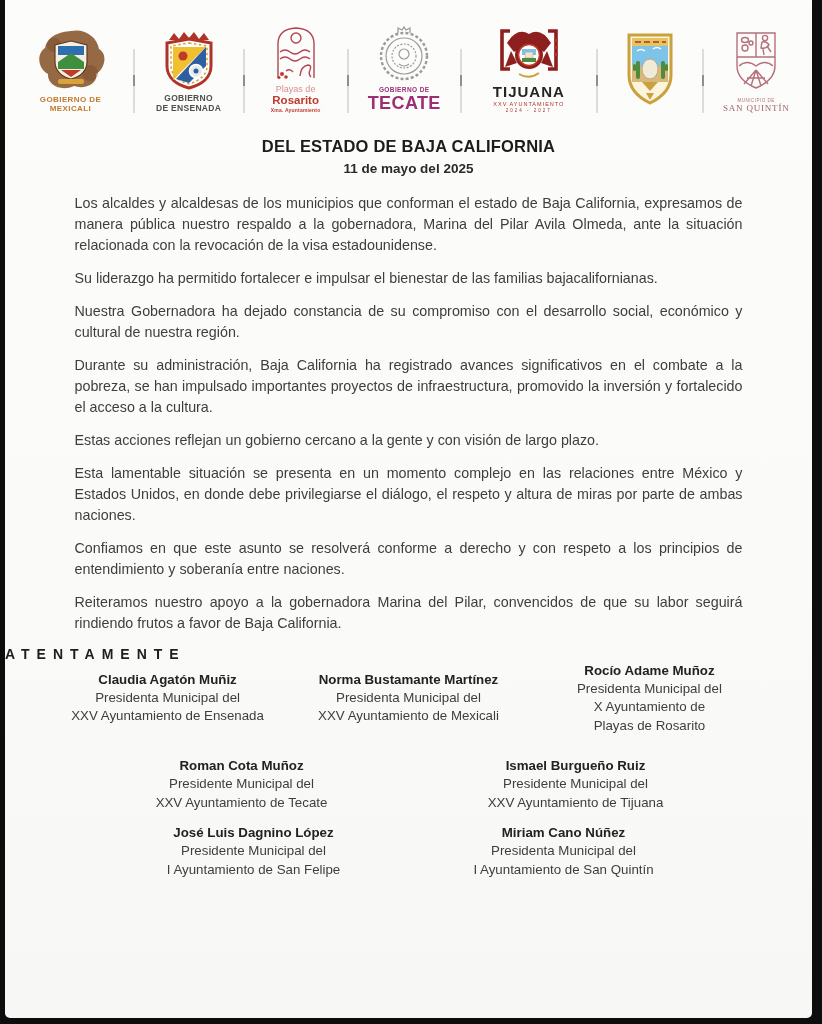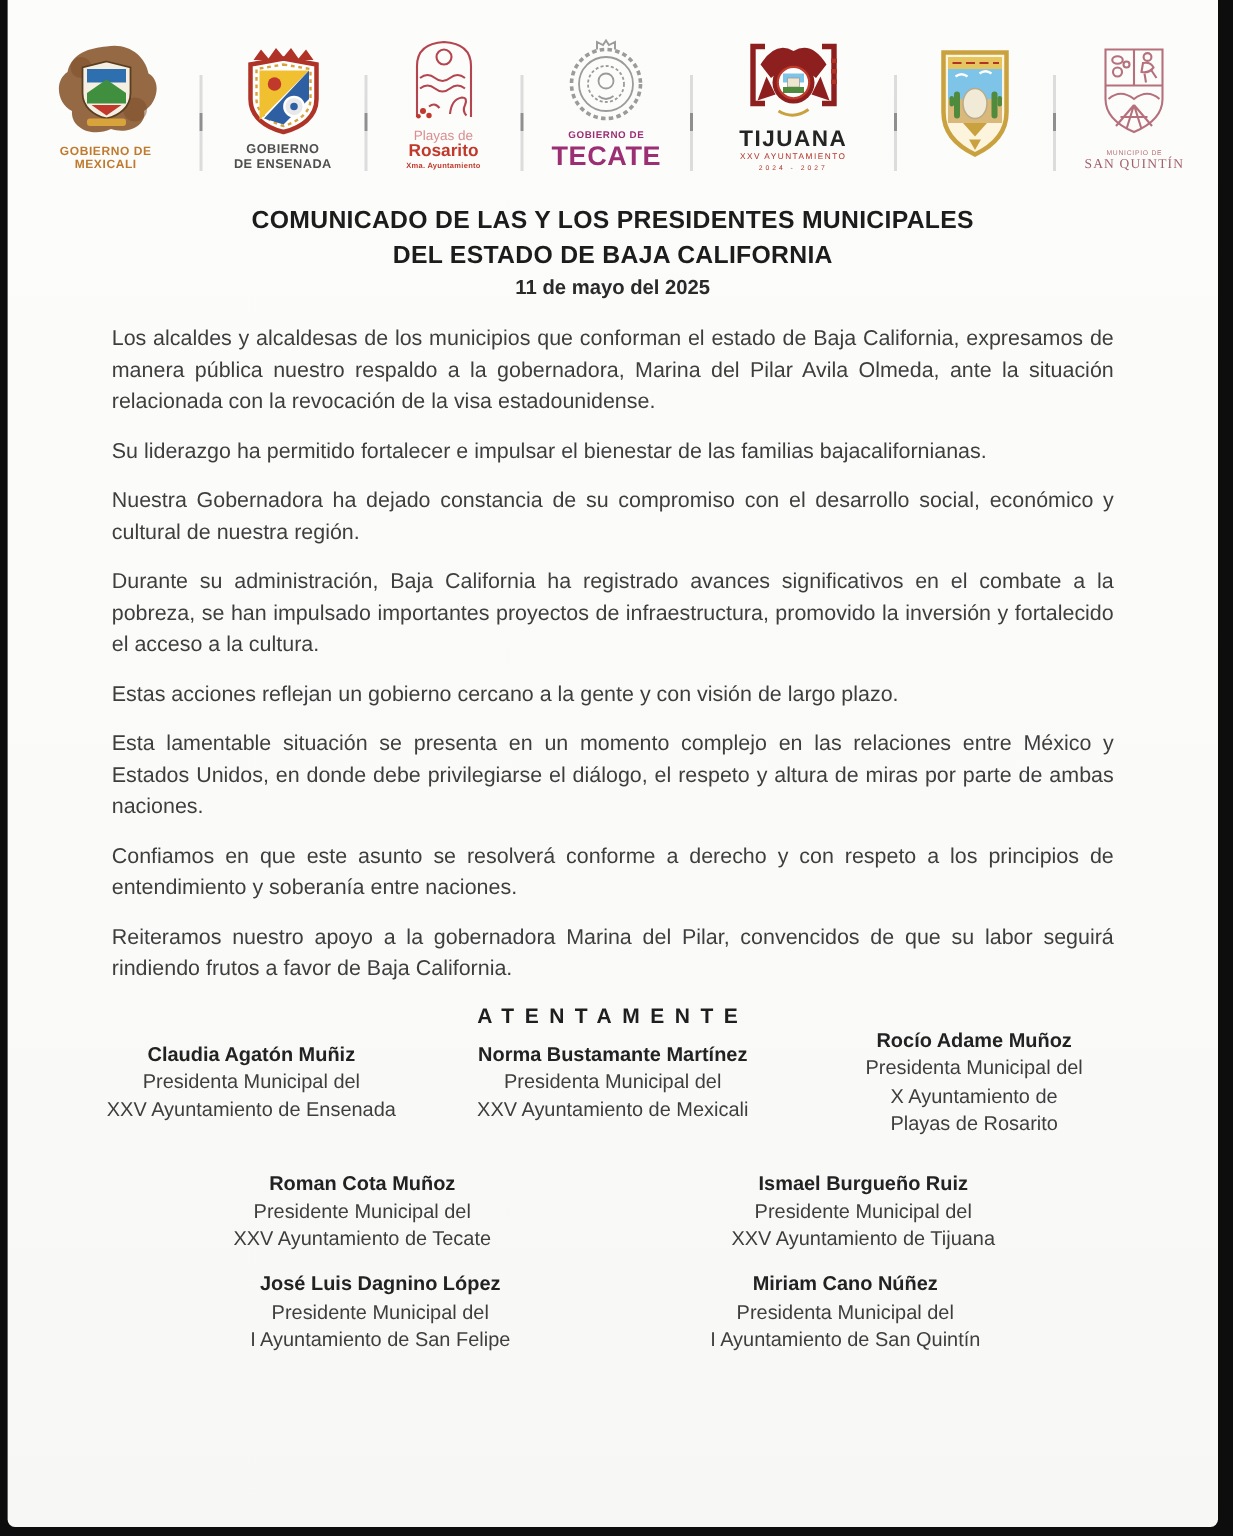--- a/index.html
+++ b/index.html
@@ -32,21 +32,21 @@
   
   .title{margin-top:22px;text-align:center;color:#1c1c1c;font-weight:bold;
     font-size:16.5px;line-height:1.35;letter-spacing:.2px;}
   .date{margin-top:3px;text-align:center;color:#2a2a2a;font-weight:bold;font-size:13.5px;}
 
   
   .body-text{width:668px;margin:17px auto 0;color:#3e3e3e;font-size:14.3px;}
   .body-text p{margin:0 0 12px;line-height:21px;text-align:justify;}
 
   
-  .atentamente{margin-top:9px;text-align:center;color:#1e1e1e;font-weight:bold;
+  .atentamente{margin-top:9px;color:#1e1e1e;font-weight:bold;
     font-size:14px;letter-spacing:7px;}
   .sig-row{display:grid;align-items:center;margin:0 auto;color:#3e3e3e;}
   .sig-row-1{grid-template-columns:1fr 1.15fr 1fr;width:706px;}
   .sig-row-2{grid-template-columns:1fr 1fr;width:620px;margin-top:22px;gap:48px;}
   .sig-row-3{grid-template-columns:1fr 1fr;width:620px;margin-top:12px;}
   .sig{ text-align:center;font-size:13.3px;line-height:1.38;}
   .sig .name{font-weight:bold;color:#222;}
 </style>
 </head>
 <body>
@@ -208,21 +208,20 @@
           </g>
         </svg>
       </span>
       <div class="cap cap-sq-1">MUNICIPIO DE</div>
       <div class="cap cap-sq-2">SAN QUINTÍN</div>
     </div>
 
   </div>
 
   <div class="title">
-    <div>COMUNICADO DE LAS Y LOS PRESIDENTES MUNICIPALES</div>
     <div>DEL ESTADO DE BAJA CALIFORNIA</div>
   </div>
   <div class="date">11 de mayo del 2025</div>
 
   <div class="body-text">
     <p>Los alcaldes y alcaldesas de los municipios que conforman el estado de Baja California, expresamos de manera pública nuestro respaldo a la gobernadora, Marina del Pilar Avila Olmeda, ante la situación relacionada con la revocación de la visa estadounidense.</p>
     <p>Su liderazgo ha permitido fortalecer e impulsar el bienestar de las familias bajacalifornianas.</p>
     <p>Nuestra Gobernadora ha dejado constancia de su compromiso con el desarrollo social, económico y cultural de nuestra región.</p>
     <p>Durante su administración,  Baja California ha registrado avances significativos en el combate a la pobreza, se han impulsado importantes proyectos de infraestructura, promovido la inversión y fortalecido el acceso a la cultura.</p>
     <p>Estas acciones reflejan un gobierno cercano a la gente y con visión de largo plazo.</p>

